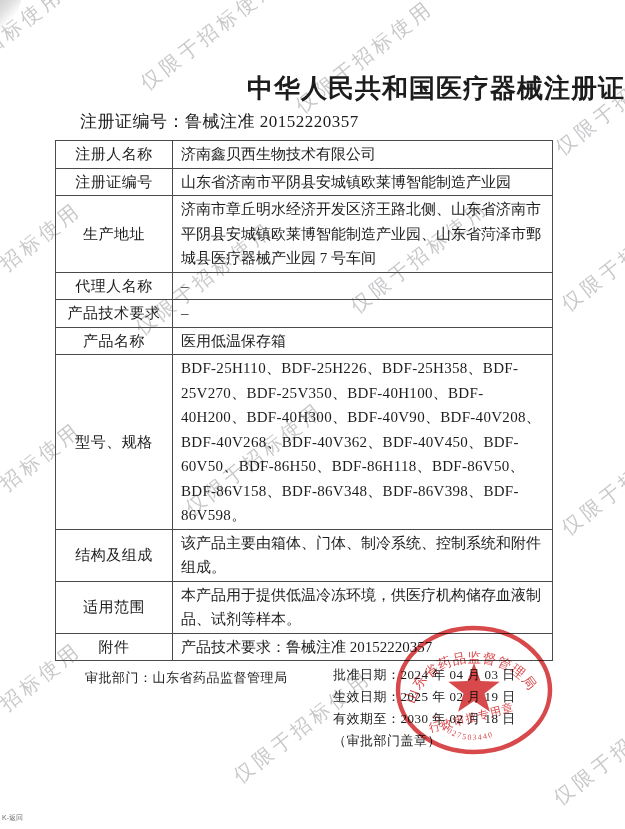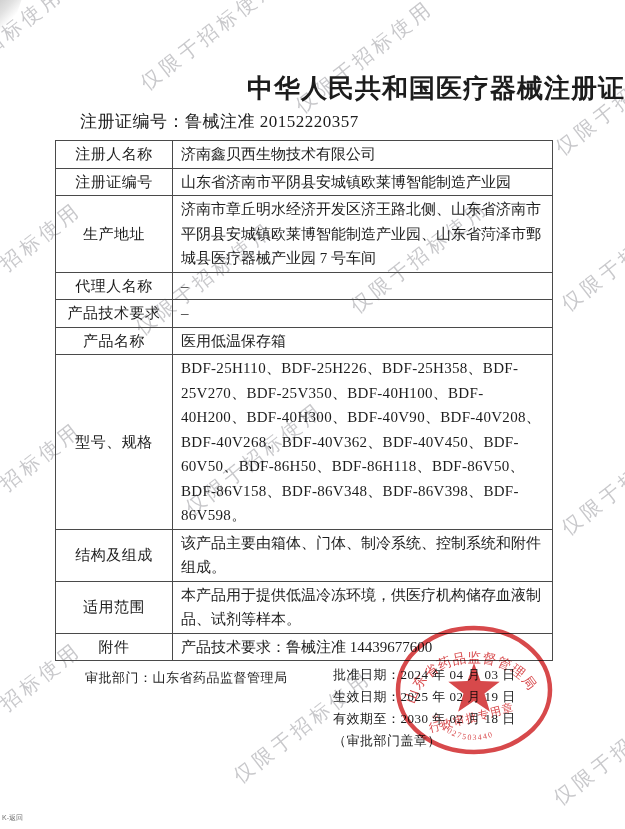--- a/index.html
+++ b/index.html
@@ -135,21 +135,21 @@
     <tr>
       <td class="lbl">结构及组成</td>
       <td>该产品主要由箱体、门体、制冷系统、控制系统和附件组成。</td>
     </tr>
     <tr>
       <td class="lbl">适用范围</td>
       <td>本产品用于提供低温冷冻环境，供医疗机构储存血液制品、试剂等样本。</td>
     </tr>
     <tr class="h26">
       <td class="lbl">附件</td>
-      <td>产品技术要求：鲁械注准 14439677600</td>
+      <td>产品技术要求：鲁械注准 20152220357</td>
     </tr>
   </tbody>
     </table>
 
   <div class="foot f-dept">审批部门：山东省药品监督管理局</div>
   <div class="foot f-approve">批准日期：2024 年 04 月 03 日</div>
   <div class="foot f-effective">生效日期：2025 年 02 月 19 日</div>
   <div class="foot f-expiry">有效期至：2030 年 02 月 18 日</div>
   <div class="foot f-sealnote">（审批部门盖章）</div>
 

